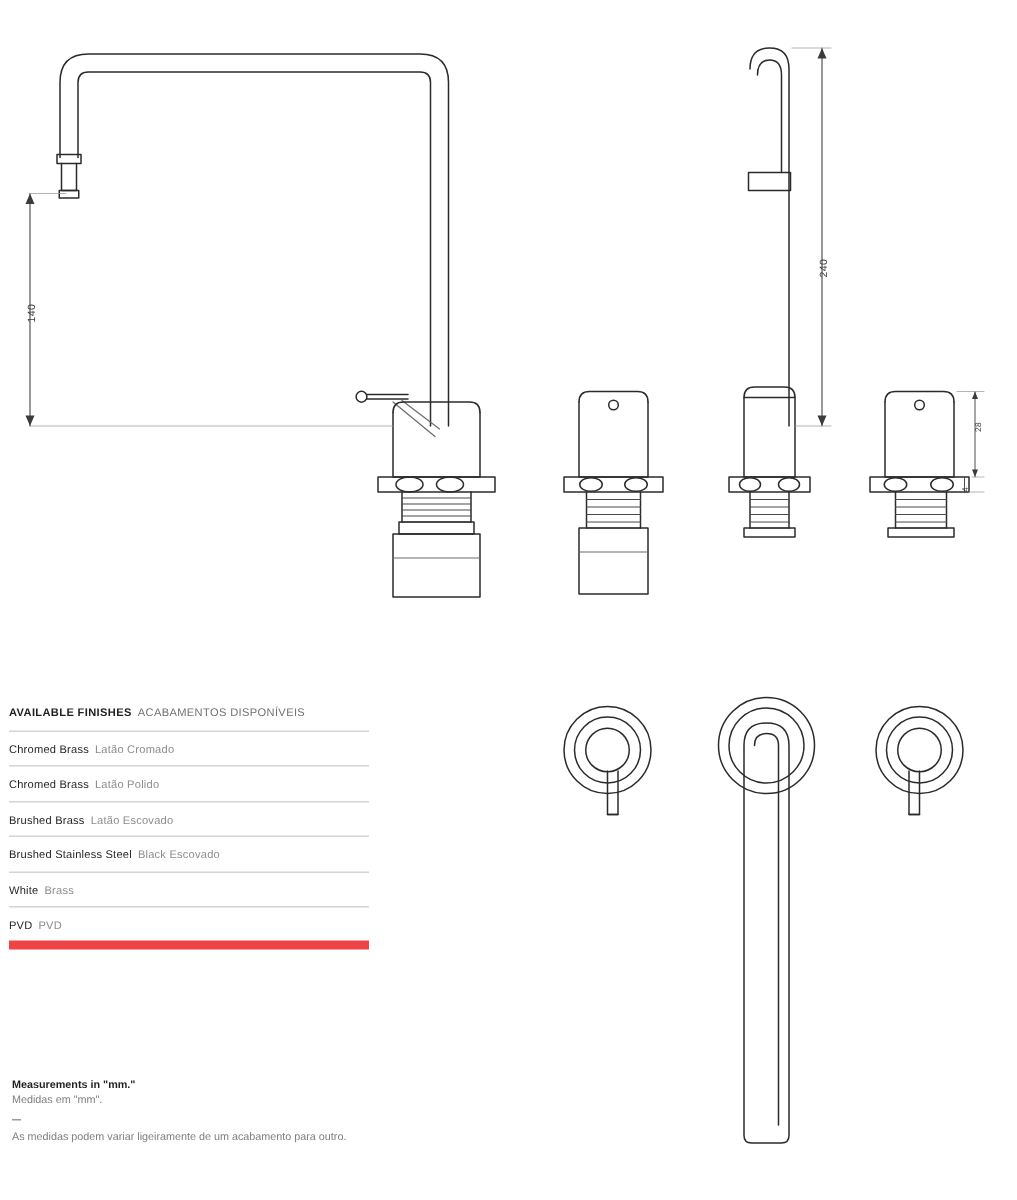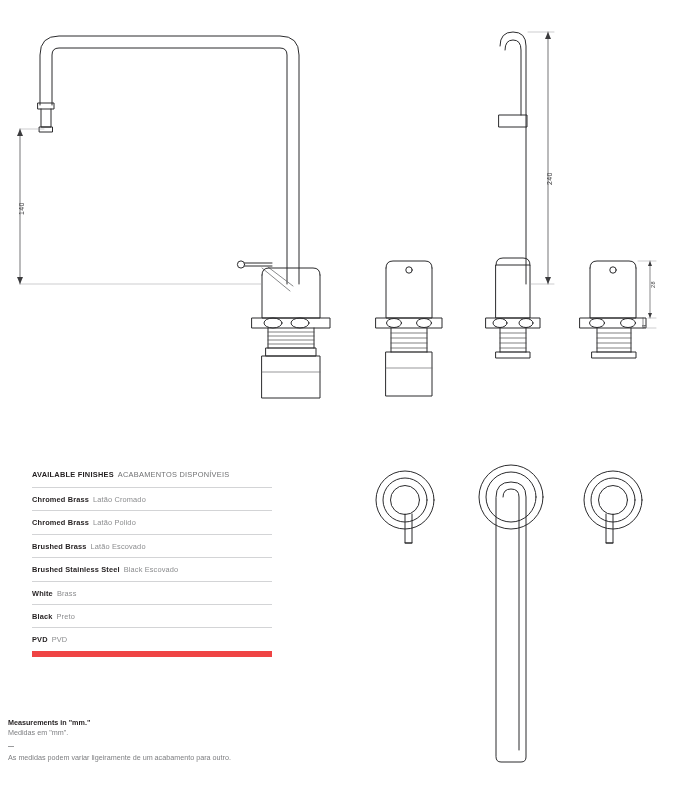--- a/index.html
+++ b/index.html
@@ -22,21 +22,21 @@
   svg.tech {
     position: absolute;
     left: 0;
     top: 0;
     width: 678px;
     height: 800px;
   }
   
   .finishes {
     position: absolute;
-    left: 32px;
+    left: 6px;
     top: 470px;
     width: 240px;
   }
   .finishes .head {
     font-size: 7.4px;
     letter-spacing: 0.25px;
     padding-bottom: 8px;
   }
   .finishes .head b {
     font-weight: 700;
@@ -48,21 +48,21 @@
     margin-left: 4px;
   }
   .finishes .row {
     border-top: 1px solid #d3d4d6;
     padding: 8px 0 7px 0;
     font-size: 7.4px;
     letter-spacing: 0.15px;
     line-height: 1;
   }
   .finishes .row b {
-    font-weight: 700;
+    font-weight: 400;
     color: #231f20;
   }
   .finishes .row span {
     font-weight: 400;
     color: #8b8c8e;
     margin-left: 4px;
     text-align: right;
   }
   .finishes .row.last {
     border-bottom: 6px solid #ef4444;
@@ -234,23 +234,20 @@
     </div>
     <div class="row">
       <b>Brushed Brass</b><span>Latão Escovado</span>
     </div>
     <div class="row">
       <b>Brushed Stainless Steel</b><span>Black Escovado</span>
     </div>
     <div class="row">
       <b>White</b><span>Brass</span>
     </div>
-    <div class="row">
-      <b>Black</b><span>Preto</span>
-    </div>
     <div class="row last">
       <b>PVD</b><span>PVD</span>
     </div>
   </div>
 
   <div class="notes">
     <div class="line-en">Measurements in "mm."</div>
     <div class="line-pt">Medidas em "mm".</div>
     <div class="gap"></div>
     <div class="line-pt">As medidas podem variar ligeiramente de um acabamento para outro.</div>

